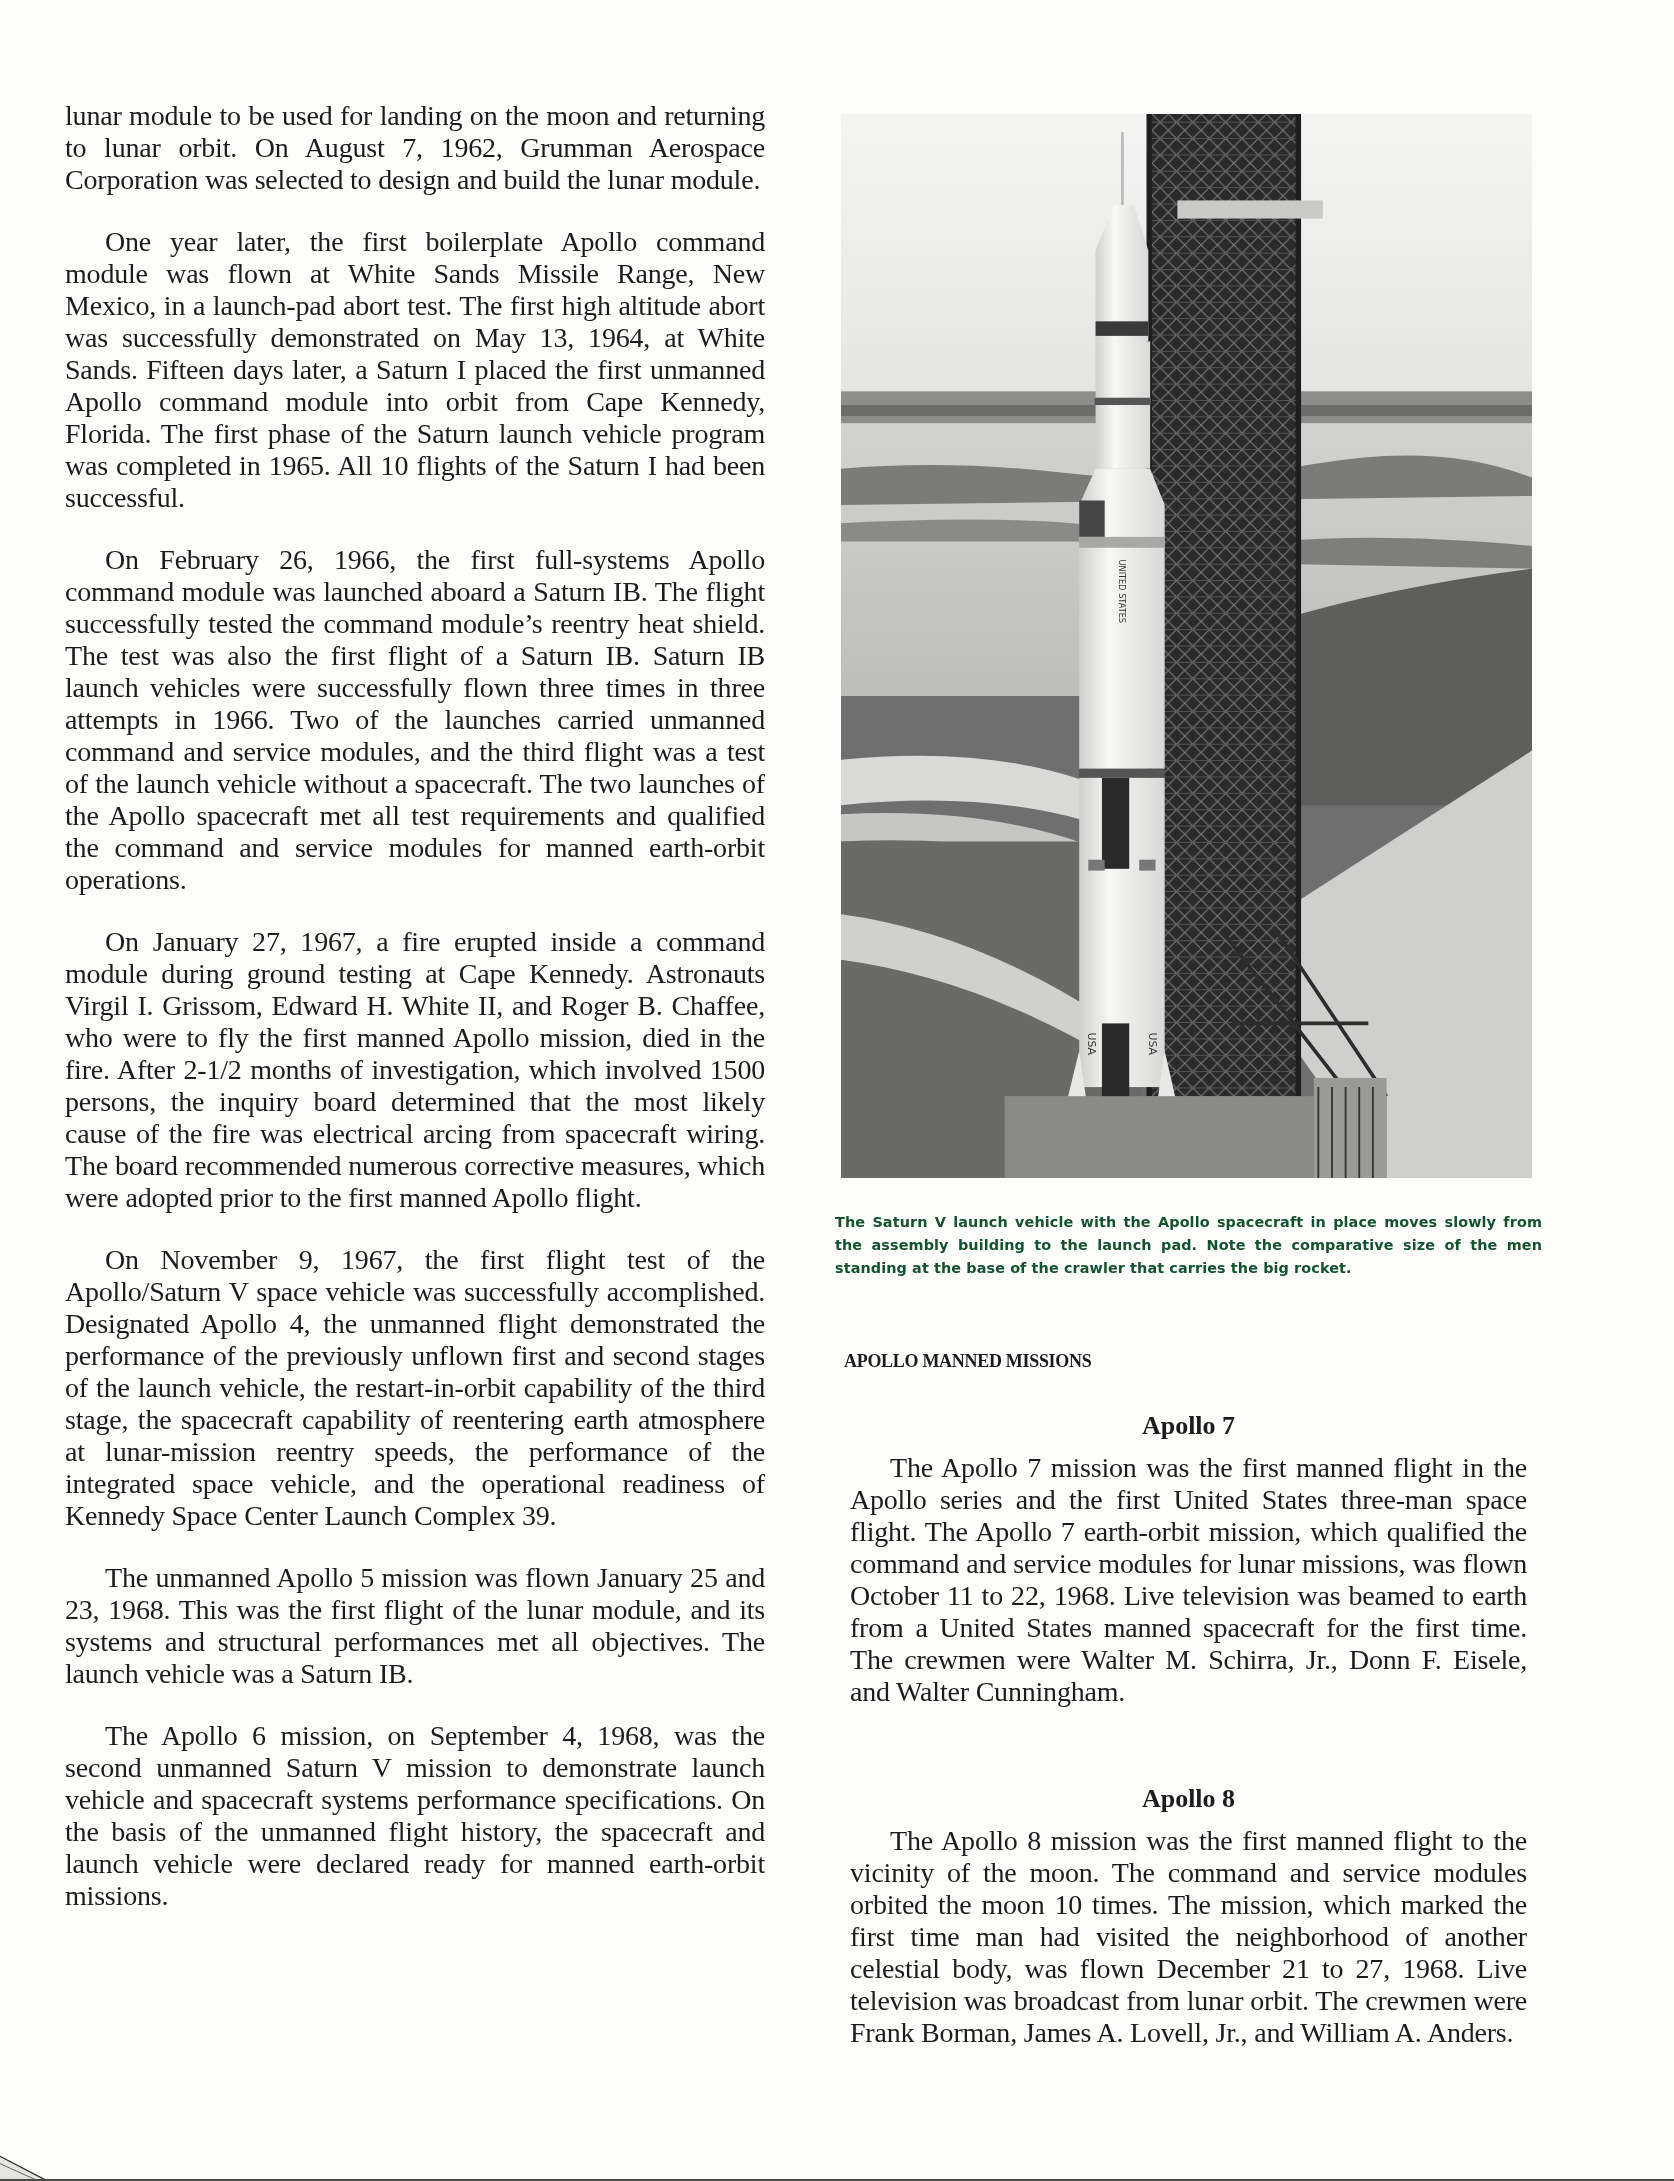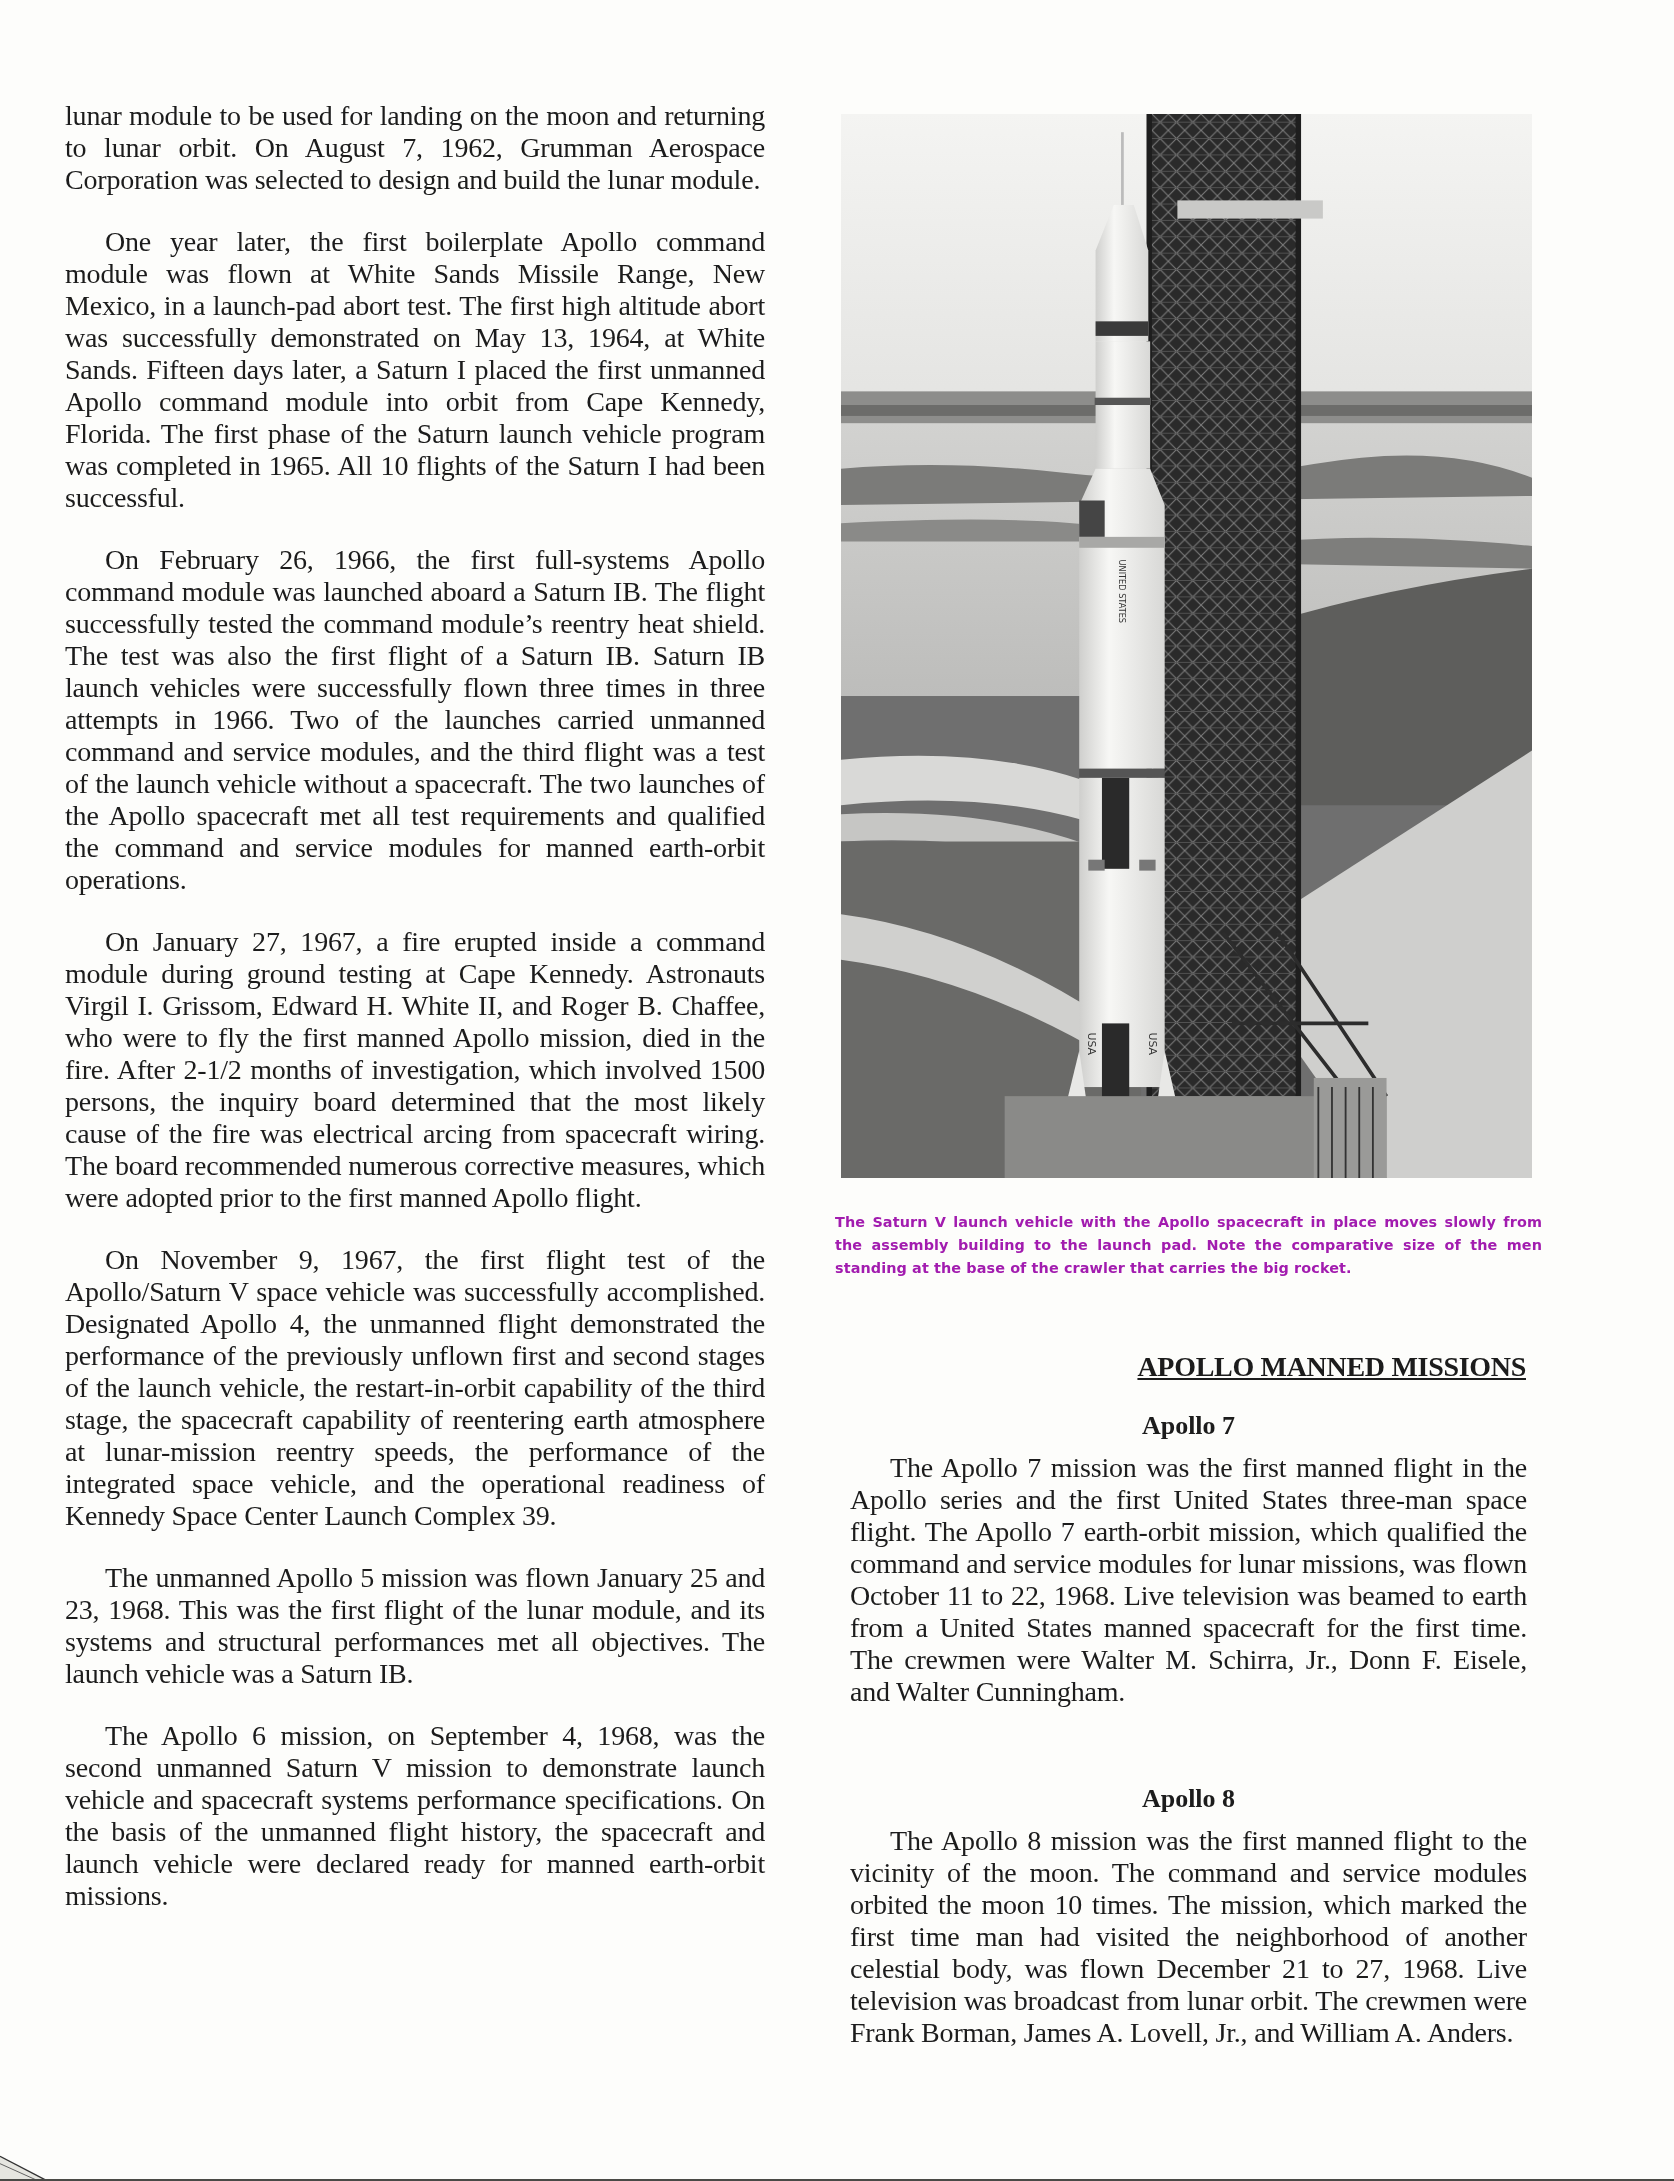--- a/index.html
+++ b/index.html
@@ -24,27 +24,26 @@
   p.para.first { text-indent: 0; }
   .photo {
     position: absolute; left: 841px; top: 114px; width: 691px; height: 1064px;
     background: #6f6f6f; overflow: hidden;
   }
   .photo svg { display: block; width: 100%; height: 100%; }
   .caption {
     position: absolute; left: 835px; top: 1211px; width: 707px;
     font-family: "DejaVu Sans", "Liberation Sans", sans-serif;
     font-weight: bold; font-size: 14.4px; line-height: 23px;
-    text-align: justify; color: #a21caf; letter-spacing: 0.1px;
+    text-align: justify; color: #14532d; letter-spacing: 0.1px;
   }
   .section-title {
     position: absolute; left: 844px; top: 1351px; width: 682px;
-    text-align: right; font-weight: bold; font-size: 28px;
+    text-align: left; font-weight: bold; font-size: 18px;
     letter-spacing: -0.3px;
-    text-decoration: underline;
   }
   .mission-title {
     text-align: center; font-weight: bold; font-size: 26px; margin: 0 0 11px 0;
   }
   .mission { position: absolute; left: 850px; width: 677px; }
   .mission p.para { margin-bottom: 0; }
   .m7 { top: 1411px; }
   .m8 { top: 1784px; }
   .corner-curl {
     position: absolute; left: 0; bottom: 0; width: 55px; height: 33px;

